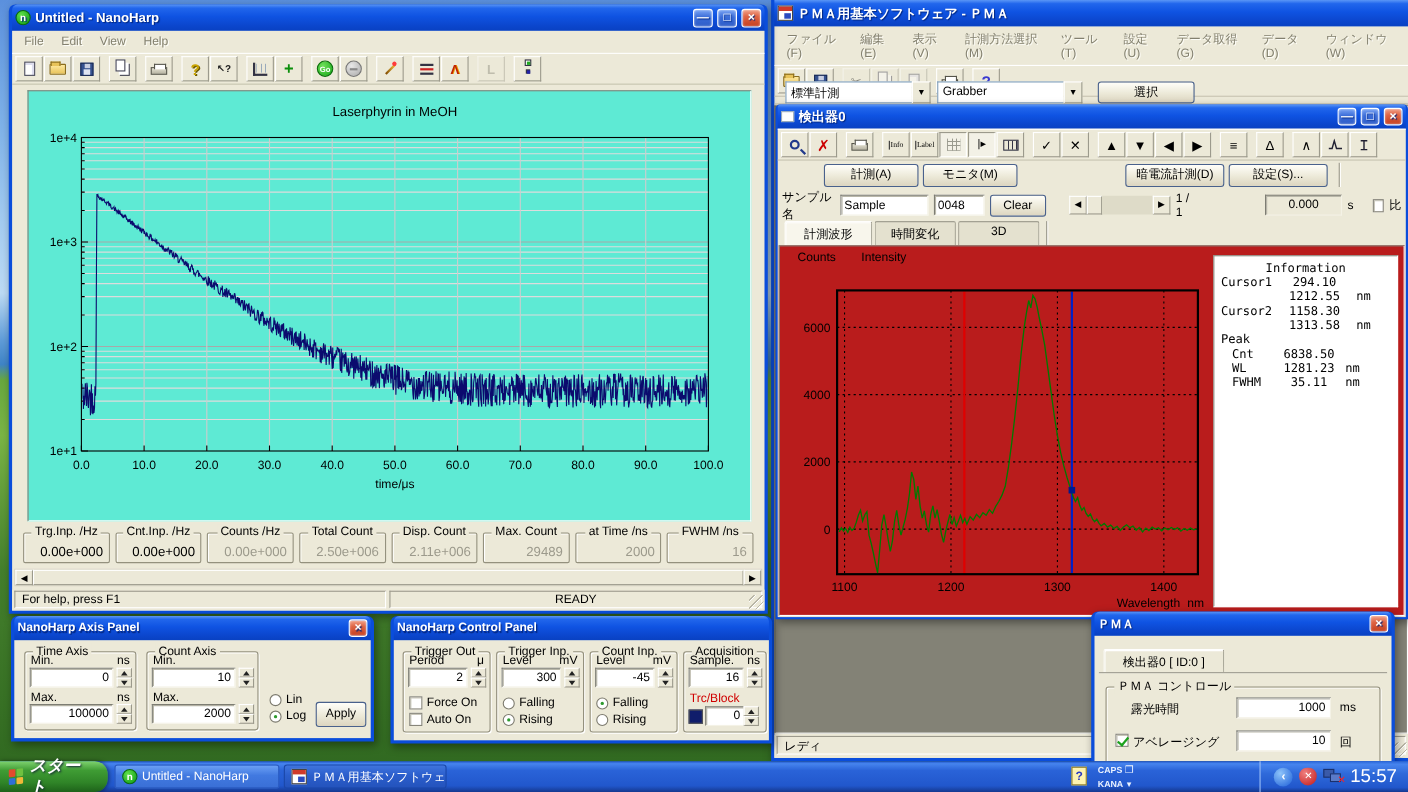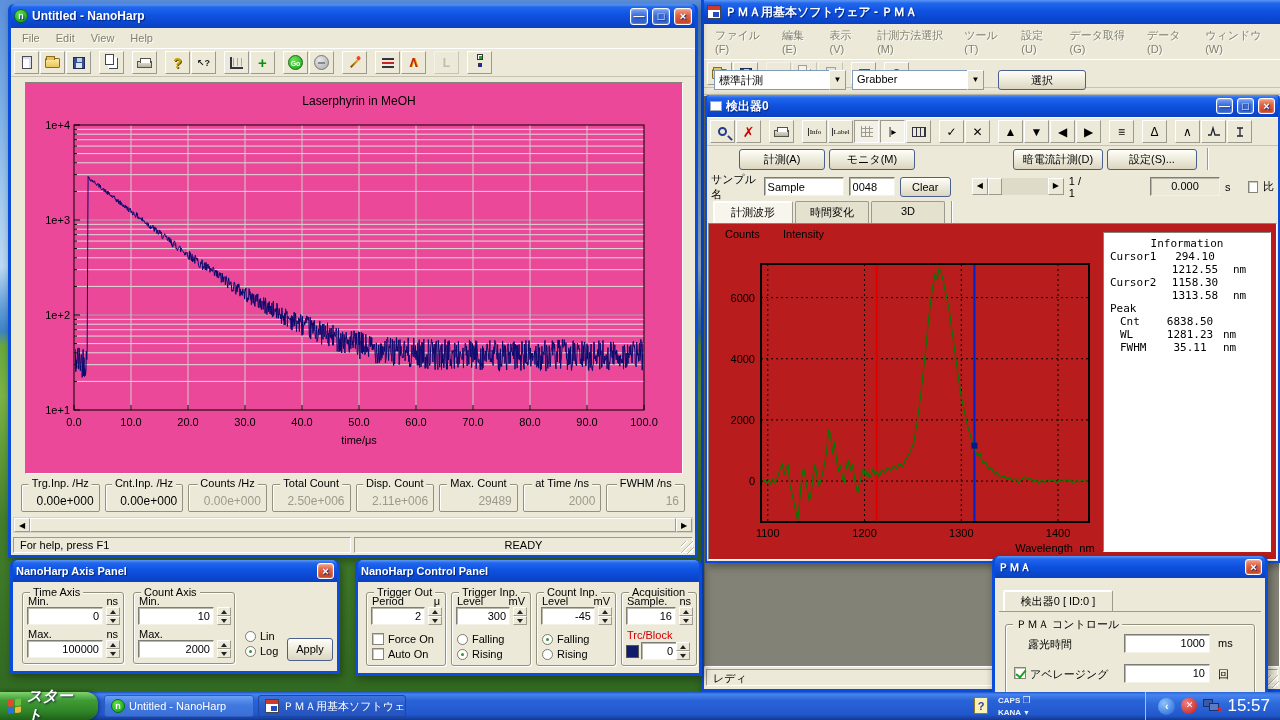--- a/index.html
+++ b/index.html
@@ -66,21 +66,21 @@
 .ic-zoom{width:9px;height:9px;border:2px solid #223a8c;border-radius:50%}
 .ic-zoom::after{content:"";position:absolute;left:7px;top:8px;width:6px;height:2px;background:#223a8c;transform:rotate(45deg)}
 .ic-redx{color:#c00;font-weight:bold;font-size:14px;line-height:12px}
 .ic-info,.ic-label{font-size:7px;font-family:"Liberation Serif",serif;border-left:1px solid #333;padding-left:1px;line-height:8px}
 .ic-grid{width:12px;height:11px;background:repeating-linear-gradient(0deg,#9a9a8e 0 1px,transparent 1px 4px),repeating-linear-gradient(90deg,#9a9a8e 0 1px,transparent 1px 4px)}
 .ic-cursor{font-size:10px;line-height:10px}
 .ic-cols{width:14px;height:10px;border:1px solid #334;background:repeating-linear-gradient(90deg,transparent 0 3px,#334 3px 4px)}
 .ic-ch{font-size:12px;line-height:12px}
 .ic-swatch{width:13px;height:13px;background:#101d6b;border:1px solid #555}
 
-.chartpanel{position:absolute;background:#ec4899;border:1px solid;border-color:#86847a #fff #fff #86847a}
+.chartpanel{position:absolute;background:#5eead4;border:1px solid;border-color:#86847a #fff #fff #86847a}
 .statbox{flex:1;position:relative;border:1px solid #94917e;border-radius:2px;box-shadow:inset 1px 1px 0 #fff;height:28px;margin-top:5px}
 .statbox .lg{position:absolute;top:-8px;left:50%;transform:translateX(-50%);background:#ece9d8;padding:0 3px;white-space:nowrap}
 .statbox .val{position:absolute;right:5px;bottom:3px;font-size:12px}
 .statbox .val.dim{color:#9c9a8c}
 .hscroll{position:absolute;height:16px;background:#f0eee2;border:1px solid #d6d2c2;display:flex}
 .sar{width:16px;height:100%;background:#ece9d8;border:1px solid;border-color:#fff #9c9a8c #9c9a8c #fff;text-align:center;font-size:8px;line-height:14px}
 .sth{flex:1;background:#ece9d8;border:1px solid;border-color:#fff #9c9a8c #9c9a8c #fff}
 .statusbar{position:absolute;display:flex;gap:3px;padding:1px 2px;background:#ece9d8}
 .spanel{border:1px solid;border-color:#9c9a8c #fff #fff #9c9a8c;padding:1px 6px;height:16px}
 .grip{position:absolute;right:1px;bottom:1px;width:13px;height:13px;background:repeating-linear-gradient(135deg,transparent 0 3px,#b9b6a5 3px 4px,#fff 4px 5px)}
@@ -374,21 +374,21 @@
         </div>
       <div class="tsep"></div>
       <div class="tbtn">
           <i class="ic ic-print"></i>
         </div>
       <div class="tsep"></div>
       <div class="tbtn">
           <span class="ic-help2">?</span>
         </div>
     </div>
-    <div style="position:absolute;left:0;right:0;top:46px;height:25px;border-bottom:1px solid #c6c3b0;display:flex;align-items:flex-start;gap:6px;padding:0 10px">
+    <div style="position:absolute;left:0;right:0;top:46px;height:25px;border-bottom:1px solid #c6c3b0;display:flex;align-items:flex-end;gap:6px;padding:0 10px">
       <div class="combo" style="width:132px">
         <span class="cval">標準計測</span>
         <span class="carr">▼</span>
       </div>
       <div class="combo" style="width:132px">
         <span class="cval">Grabber</span>
         <span class="carr">▼</span>
       </div>
       <div class="btn" style="width:88px;height:20px;line-height:18px;margin-left:8px">選択</div>
     </div>
@@ -472,21 +472,21 @@
           <svg width="14" height="12">
             <polyline points="1,9 4,9 6,2 8,9 13,9" fill="none" stroke="#223" stroke-width="1.3"></polyline>
           </svg>
         </div>
       <div class="tbtn">
           <svg width="12" height="12">
             <path d="M3,2 H9 M6,2 V10 M3,10 H9" stroke="#223" stroke-width="1.3" fill="none"></path>
           </svg>
         </div>
     </div>
-    <div style="position:absolute;left:6px;right:0;top:29px;height:26px;display:flex;align-items:center;gap:4px;padding:0 26px">
+    <div style="position:absolute;left:16px;right:0;top:29px;height:26px;display:flex;align-items:center;gap:4px;padding:0 26px">
       <div class="btn" style="width:86px;height:21px;line-height:19px">計測(A)</div>
       <div class="btn" style="width:86px;height:21px;line-height:19px">モニタ(M)</div>
       <div style="width:90px"></div>
       <div class="btn" style="width:90px;height:21px;line-height:19px">暗電流計測(D)</div>
       <div class="btn" style="width:90px;height:21px;line-height:19px">設定(S)...</div>
       <div style="width:1px;height:22px;background:#9c9a8c;margin-left:6px;box-shadow:1px 0 0 #fff"></div>
     </div>
     <div style="position:absolute;left:0;right:0;top:57px;height:25px;display:flex;align-items:center;gap:5px;padding:0 4px">
       <span>サンプル名</span>
       <input class="sunk" style="width: 80px; height: 19px; padding: 1px 3px; font-size: 11px;" value="Sample">

